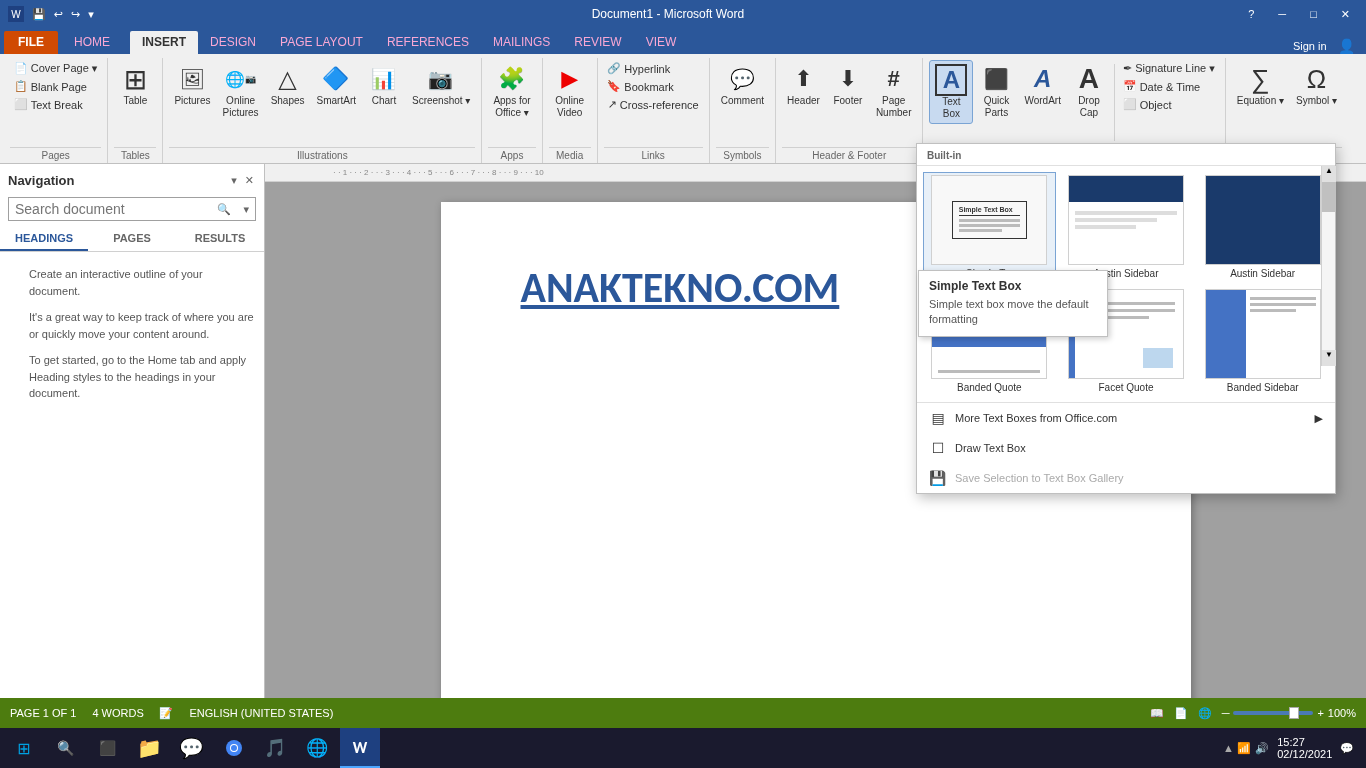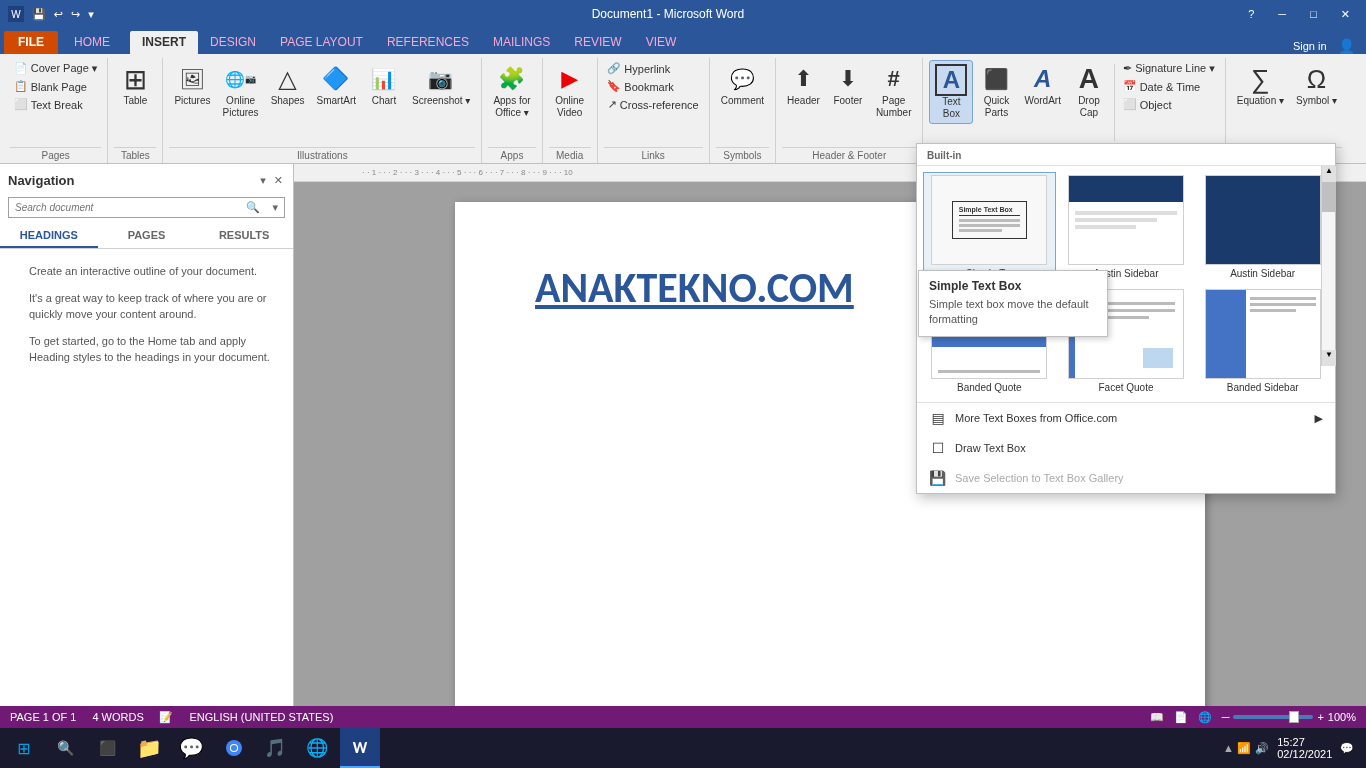--- a/index.html
+++ b/index.html
@@ -119,21 +119,21 @@
     .ribbon-separator { width: 1px; background: #d0d0d0; margin: 4px 2px; align-self: stretch; }
 
     
     .main-area {
       display: flex;
       height: calc(768px - 28px - 26px - 110px - 22px);
     }
 
     
     .nav-pane {
-      width: 294px;
+      width: 265px;
       background: white;
       border-right: 1px solid #c0c0c0;
       display: flex;
       flex-direction: column;
     }
     .nav-header {
       display: flex;
       align-items: center;
       justify-content: space-between;
       padding: 8px 8px 4px;
@@ -146,23 +146,22 @@
       display: flex;
       align-items: center;
       border: 1px solid #a0a0a0;
       background: white;
     }
     .nav-search input {
       flex: 1;
       border: none;
       outline: none;
       padding: 3px 6px;
-      font-size: 10px;
+      font-size: 14px;
       background: transparent;
-      font-style: italic;
     }
     .nav-search-btn { padding: 3px 6px; cursor: pointer; font-size: 11px; color: #666; }
     .nav-tabs {
       display: flex;
       border-bottom: 1px solid #d0d0d0;
       margin: 2px 0;
     }
     .nav-tab {
       flex: 1;
       text-align: center;
@@ -287,22 +286,22 @@
       color: #333;
       cursor: pointer;
       gap: 8px;
     }
     .dropdown-action.disabled { color: #aaa; cursor: default; }
     .action-icon { width: 18px; height: 18px; font-size: 14px; display: flex; align-items: center; justify-content: center; }
     .dropdown-action .arrow { margin-left: auto; }
 
     
     .status-bar {
-      height: 22px;
-      background: #701a75;
+      height: 30px;
+      background: #4d7c0f;
       display: flex;
       align-items: center;
       justify-content: space-between;
       padding: 1px 10px;
       color: white;
       font-size: 11px;
     }
     .status-left { display: flex; gap: 16px; }
     .status-right { display: flex; align-items: center; gap: 10px; }
     .zoom-bar { display: flex; align-items: center; gap: 4px; }

